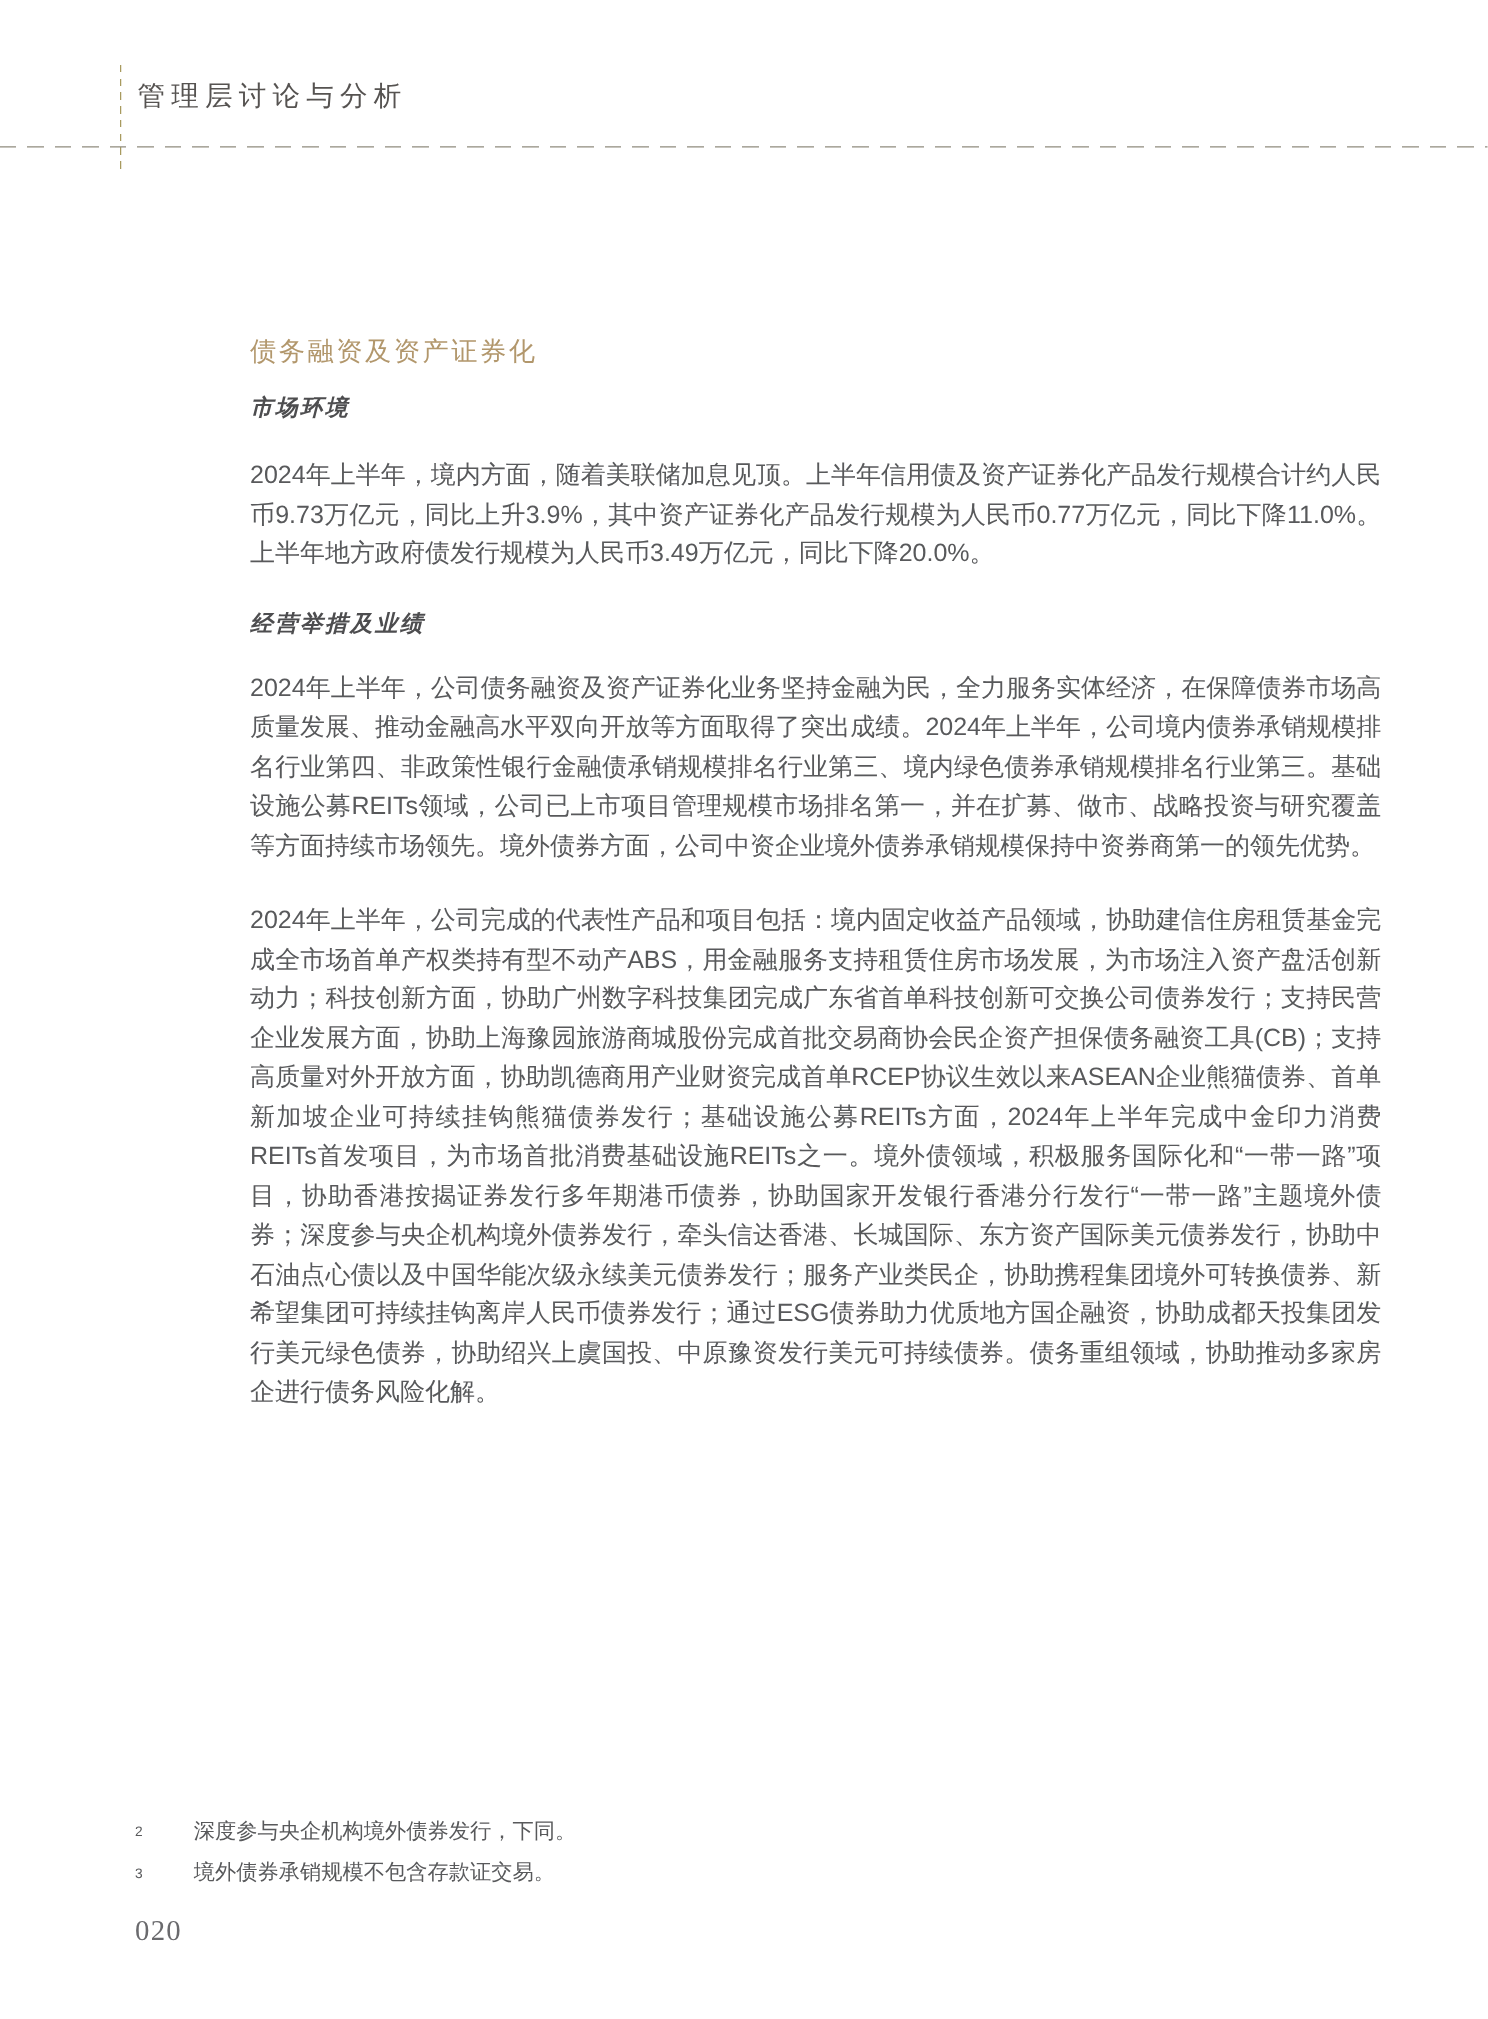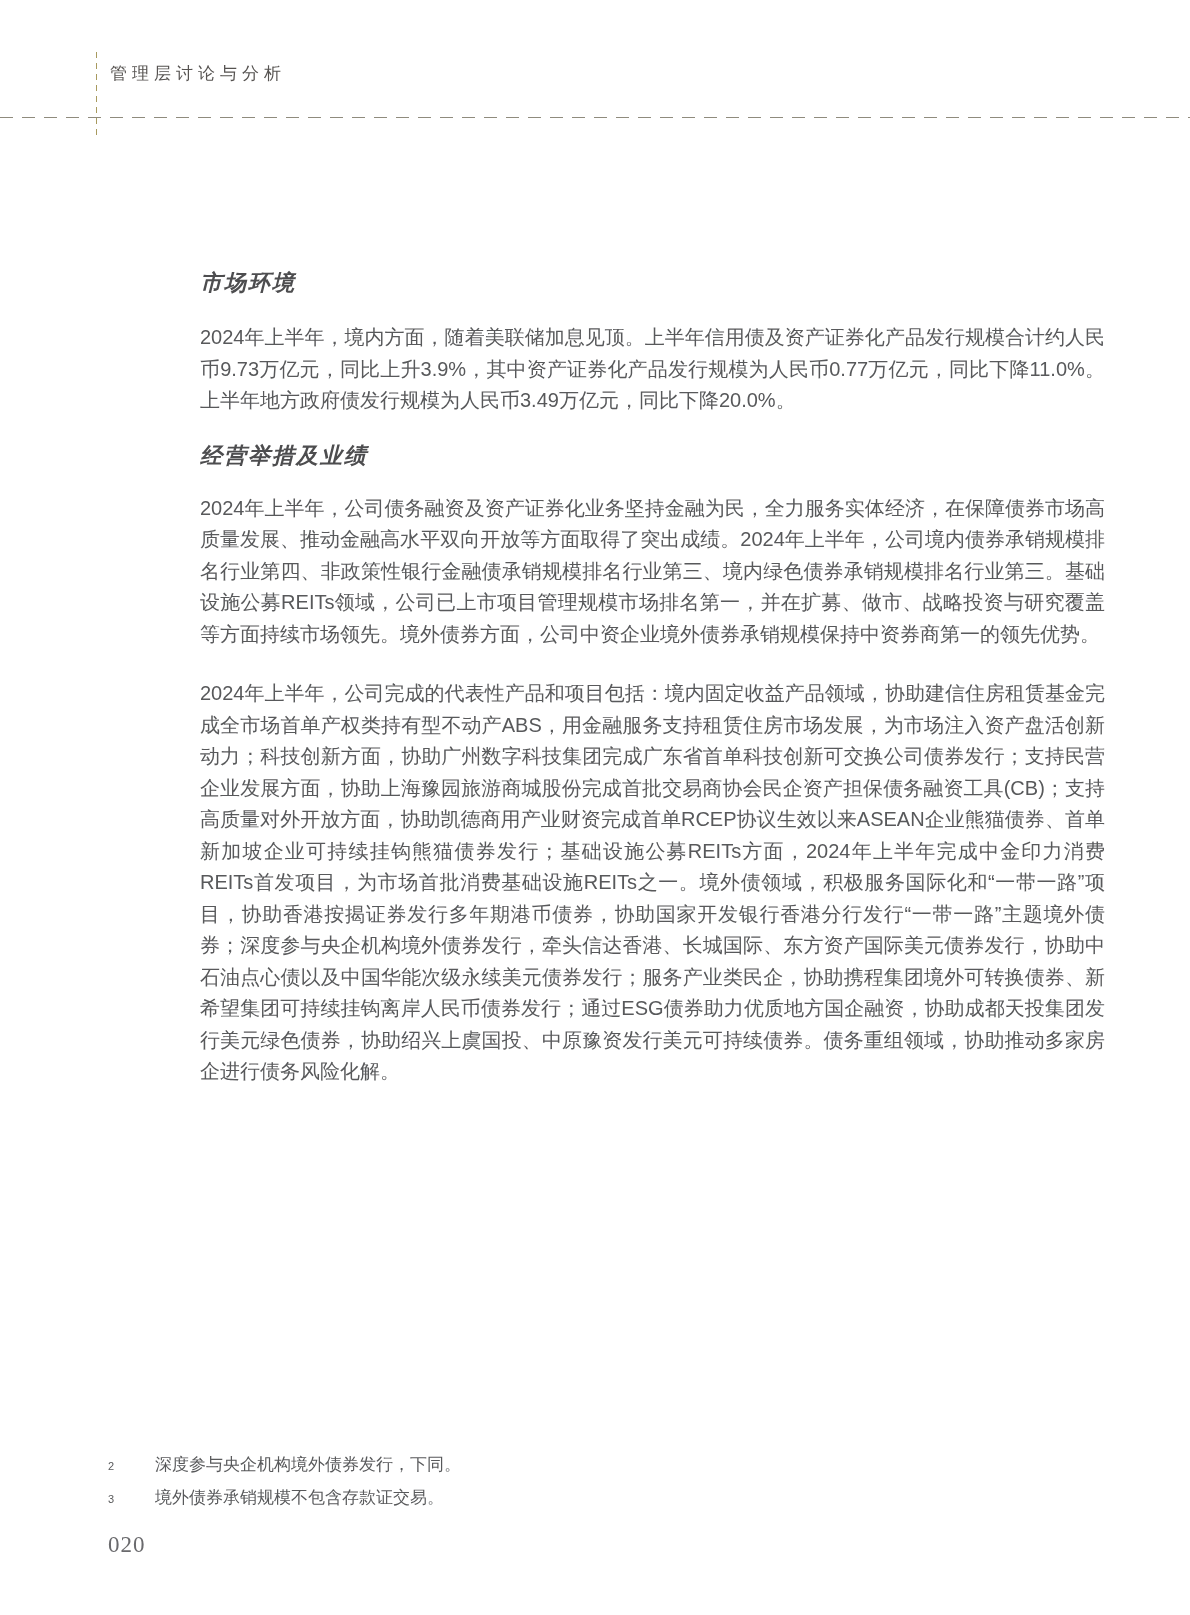--- a/index.html
+++ b/index.html
@@ -23,21 +23,21 @@
   .h-dash {
     position: absolute;
     left: 0; right: 0; top: 117px;
     height: 1px;
     background: repeating-linear-gradient(to right, #8f8b7d 0 13px, transparent 13px 22px);
   }
   .report-header-title {
     position: absolute;
     left: 110px; top: 62px;
     font-family: "Liberation Serif", serif;
-    font-size: 17px;
+    font-size: 22px;
     letter-spacing: 5px;
     color: #565351;
     font-weight: 400;
   }
 
   
   .content {
     position: absolute;
     left: 200px; top: 270px;
     width: 905px;
@@ -46,21 +46,21 @@
     font-size: 21px;
     font-weight: 500;
     color: #b2976c;
     letter-spacing: 2px;
     line-height: 23px;
     margin: 0 0 20px 0;
   }
   .kaiti-sub {
     font-family: "Liberation Serif", serif;
     font-style: italic;
-    font-size: 22px;
+    font-size: 18px;
     font-weight: 600;
     color: #4d4d4f;
     letter-spacing: 2px;
     line-height: 26px;
   }
   .sub-market { margin: 0 0 26px 0; }
   .sub-results { margin: 0 0 24px 0; }
   .para {
     font-size: 20px;
     line-height: 31.5px;
@@ -112,20 +112,21 @@
 </style>
 </head>
 <body>
 
 <div class="v-dash"></div>
 <div class="h-dash"></div>
 <div class="report-header-title">管理层讨论与分析</div>
 
 <div class="content">
 
+  <div class="section-heading">债务融资及资产证券化</div>
 
   <div class="kaiti-sub sub-market">市场环境</div>
 
   <p class="para p1">2024年上半年，境内方面，随着美联储加息见顶。上半年信用债及资产证券化产品发行规模合计约人民币9.73万亿元，同比上升3.9%，其中资产证券化产品发行规模为人民币0.77万亿元，同比下降11.0%。上半年地方政府债发行规模为人民币3.49万亿元，同比下降20.0%。</p>
 
 
   <div class="kaiti-sub sub-results">经营举措及业绩</div>
 
 
   <p class="para p4">2024年上半年，公司债务融资及资产证券化业务坚持金融为民，全力服务实体经济，在保障债券市场高质量发展、推动金融高水平双向开放等方面取得了突出成绩。2024年上半年，公司境内债券承销规模排名行业第四、非政策性银行金融债承销规模排名行业第三、境内绿色债券承销规模排名行业第三。基础设施公募REITs领域，公司已上市项目管理规模市场排名第一，并在扩募、做市、战略投资与研究覆盖等方面持续市场领先。境外债券方面，公司中资企业境外债券承销规模保持中资券商第一的领先优势。</p>

